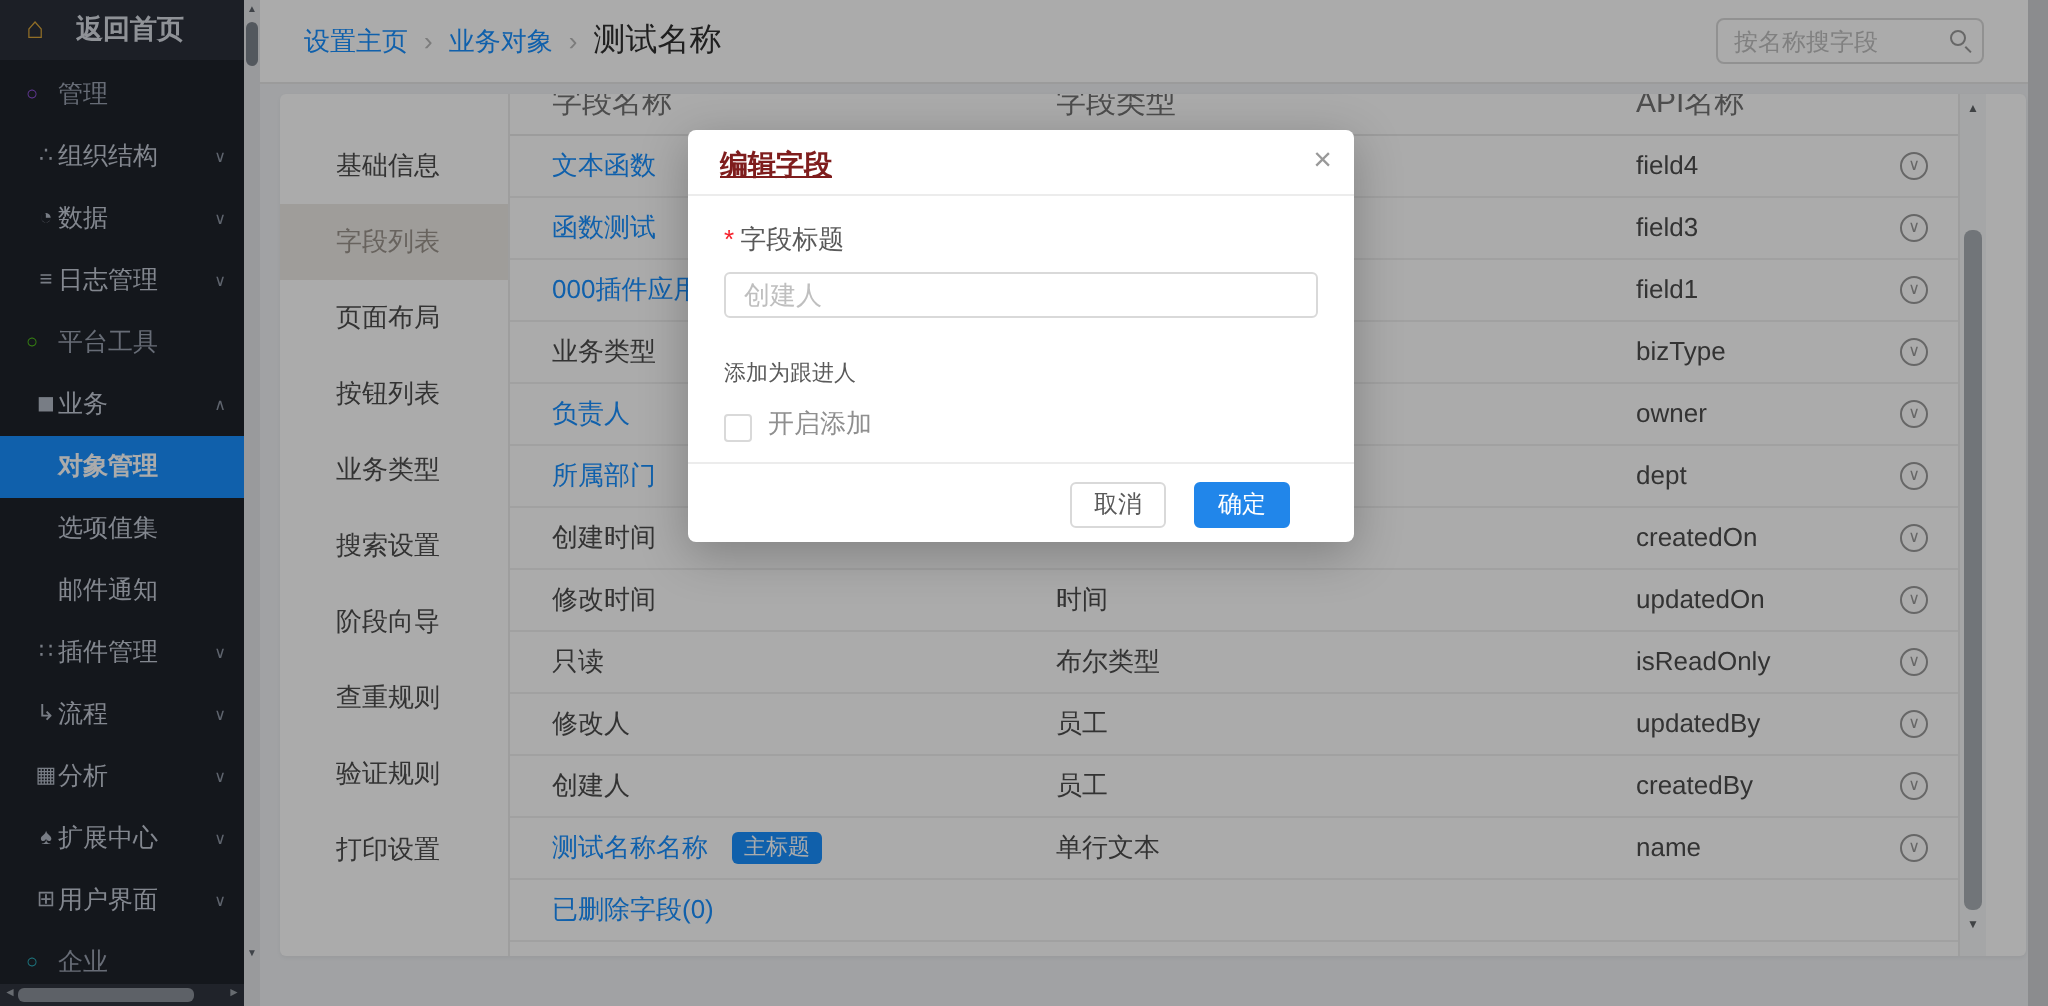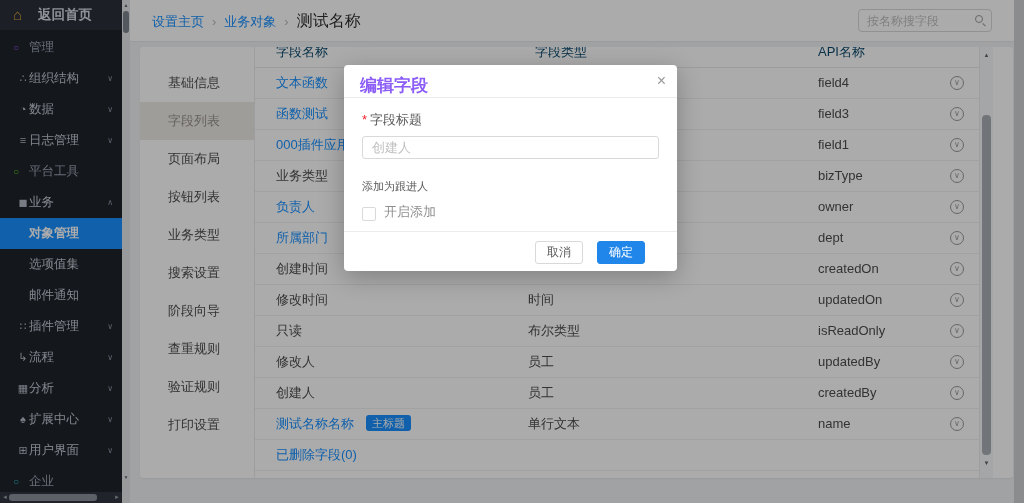--- a/index.html
+++ b/index.html
@@ -40,42 +40,42 @@
   .mag::after { content:""; position:absolute; left:7px; top:7px; width:4px; height:1.4px; background:#9a9a9a; transform:rotate(45deg); transform-origin:0 0; }
 
   .content { position:absolute; left:130px; top:42px; width:884px; height:461px; background:#f0f2f5; }
   .card { position:absolute; left:10px; top:5px; width:873px; height:431px; background:#ffffff; border-radius:3px; box-shadow:0 1px 2px rgba(0,0,0,.05); overflow:hidden; }
 
   .submenu { position:absolute; left:0; top:0; width:115px; height:431px; padding-top:17px; border-right:1px solid #ececec; }
   .sm-item { height:38px; line-height:38px; padding-left:28px; font-size:13px; color:#4d4d4d; cursor:pointer; white-space:nowrap; }
   .sm-item.active { background:#edeae6; color:#9b948c; }
 
   .table-wrap { position:absolute; left:115px; top:0; width:724px; height:431px; overflow:hidden; }
-  .thead { position:relative; margin-top:-7px; height:28px; border-bottom:1px solid #e9e9e9; font-size:13px; color:#0c4a6e; }
+  .thead { position:relative; margin-top:-7px; height:28px; border-bottom:1px solid #e9e9e9; font-size:15px; color:#737373; }
   .thead span { position:absolute; bottom:6px; }
-  .col-name { left:21px; } .col-type { left:280px; } .col-api { left:563px; }
+  .col-name { left:21px; } .col-type { left:273px; } .col-api { left:563px; }
   .trow { position:relative; height:31px; line-height:30px; border-bottom:1px solid #f0f0f0; font-size:13px; color:#4d4d4d; white-space:nowrap; }
   .trow .c-name { position:absolute; left:21px; }
   .trow .c-type { position:absolute; left:273px; }
   .trow .c-api  { position:absolute; left:563px; }
   .trow a { color:#1890ff; text-decoration:none; cursor:pointer; }
   .badge { display:inline-block; margin-left:12px; background:#1890ff; color:#fff; font-size:11px; line-height:16px; padding:0 6px; border-radius:3px; vertical-align:1px; }
   .rowact { position:absolute; left:695px; top:8px; width:14px; height:14px; border:1px solid #9a9a9a; border-radius:50%; color:#9a9a9a; font-size:8px; line-height:12px; text-align:center; cursor:pointer; }
 
   .tbl-scroll { position:absolute; left:839px; top:0; width:14px; height:431px; background:#f7f8f9; border-left:1px solid #ececec; }
   .tbl-scroll .arr { position:absolute; left:0; width:13px; text-align:center; font-size:6px; color:#606468; }
   .tbl-scroll .thumb { position:absolute; left:2px; width:9px; top:68px; height:340px; background:#a9afb5; border-radius:4px; }
 
   .edge-strip { position:absolute; left:1014px; top:0; width:10px; height:503px; background:#cfd1d4; }
 
   
   .mask { position:absolute; inset:0; background:rgba(0,0,0,0.33); z-index:50; }
   .modal { position:absolute; left:344px; top:65px; width:333px; height:206px; background:#fff; border-radius:4px; box-shadow:0 6px 24px rgba(0,0,0,.25); z-index:60; }
   .m-header { position:relative; height:33px; border-bottom:1px solid #ececec; }
-  .m-title { position:absolute; left:16px; top:9px; font-size:17px; font-weight:bold; color:#8b5cf6; }
+  .m-title { position:absolute; left:16px; top:9px; font-size:14px; font-weight:bold; color:#7f1d1d;text-decoration:underline; }
   .m-close { position:absolute; right:11px; top:6px; font-size:16px; color:#999; cursor:pointer; line-height:20px; }
   .m-body { position:absolute; left:0; top:33px; width:100%; padding:13px 18px 0; }
   .m-label { font-size:13px; color:#595959; }
   .m-label .req { color:#f5222d; margin-right:3px; }
   .m-input { margin-top:7px; width:100%; height:23px; border:1px solid #d9d9d9; border-radius:3px; font-size:13px; color:#bfbfbf; padding-left:9px; outline:none; font-family:inherit; }
   .m-section { margin-top:20px; font-size:11px; color:#595959; }
   .m-checkrow { margin-top:9px; display:flex; align-items:flex-end; cursor:pointer; }
   .m-checkbox { width:14px; height:14px; border:1px solid #d9d9d9; border-radius:2px; background:#fff; }
   .m-checklabel { margin-left:8px; font-size:13px; color:#8f8f8f; }
   .m-footer { position:absolute; left:0; bottom:0; width:100%; height:40px; border-top:1px solid #ececec; }

